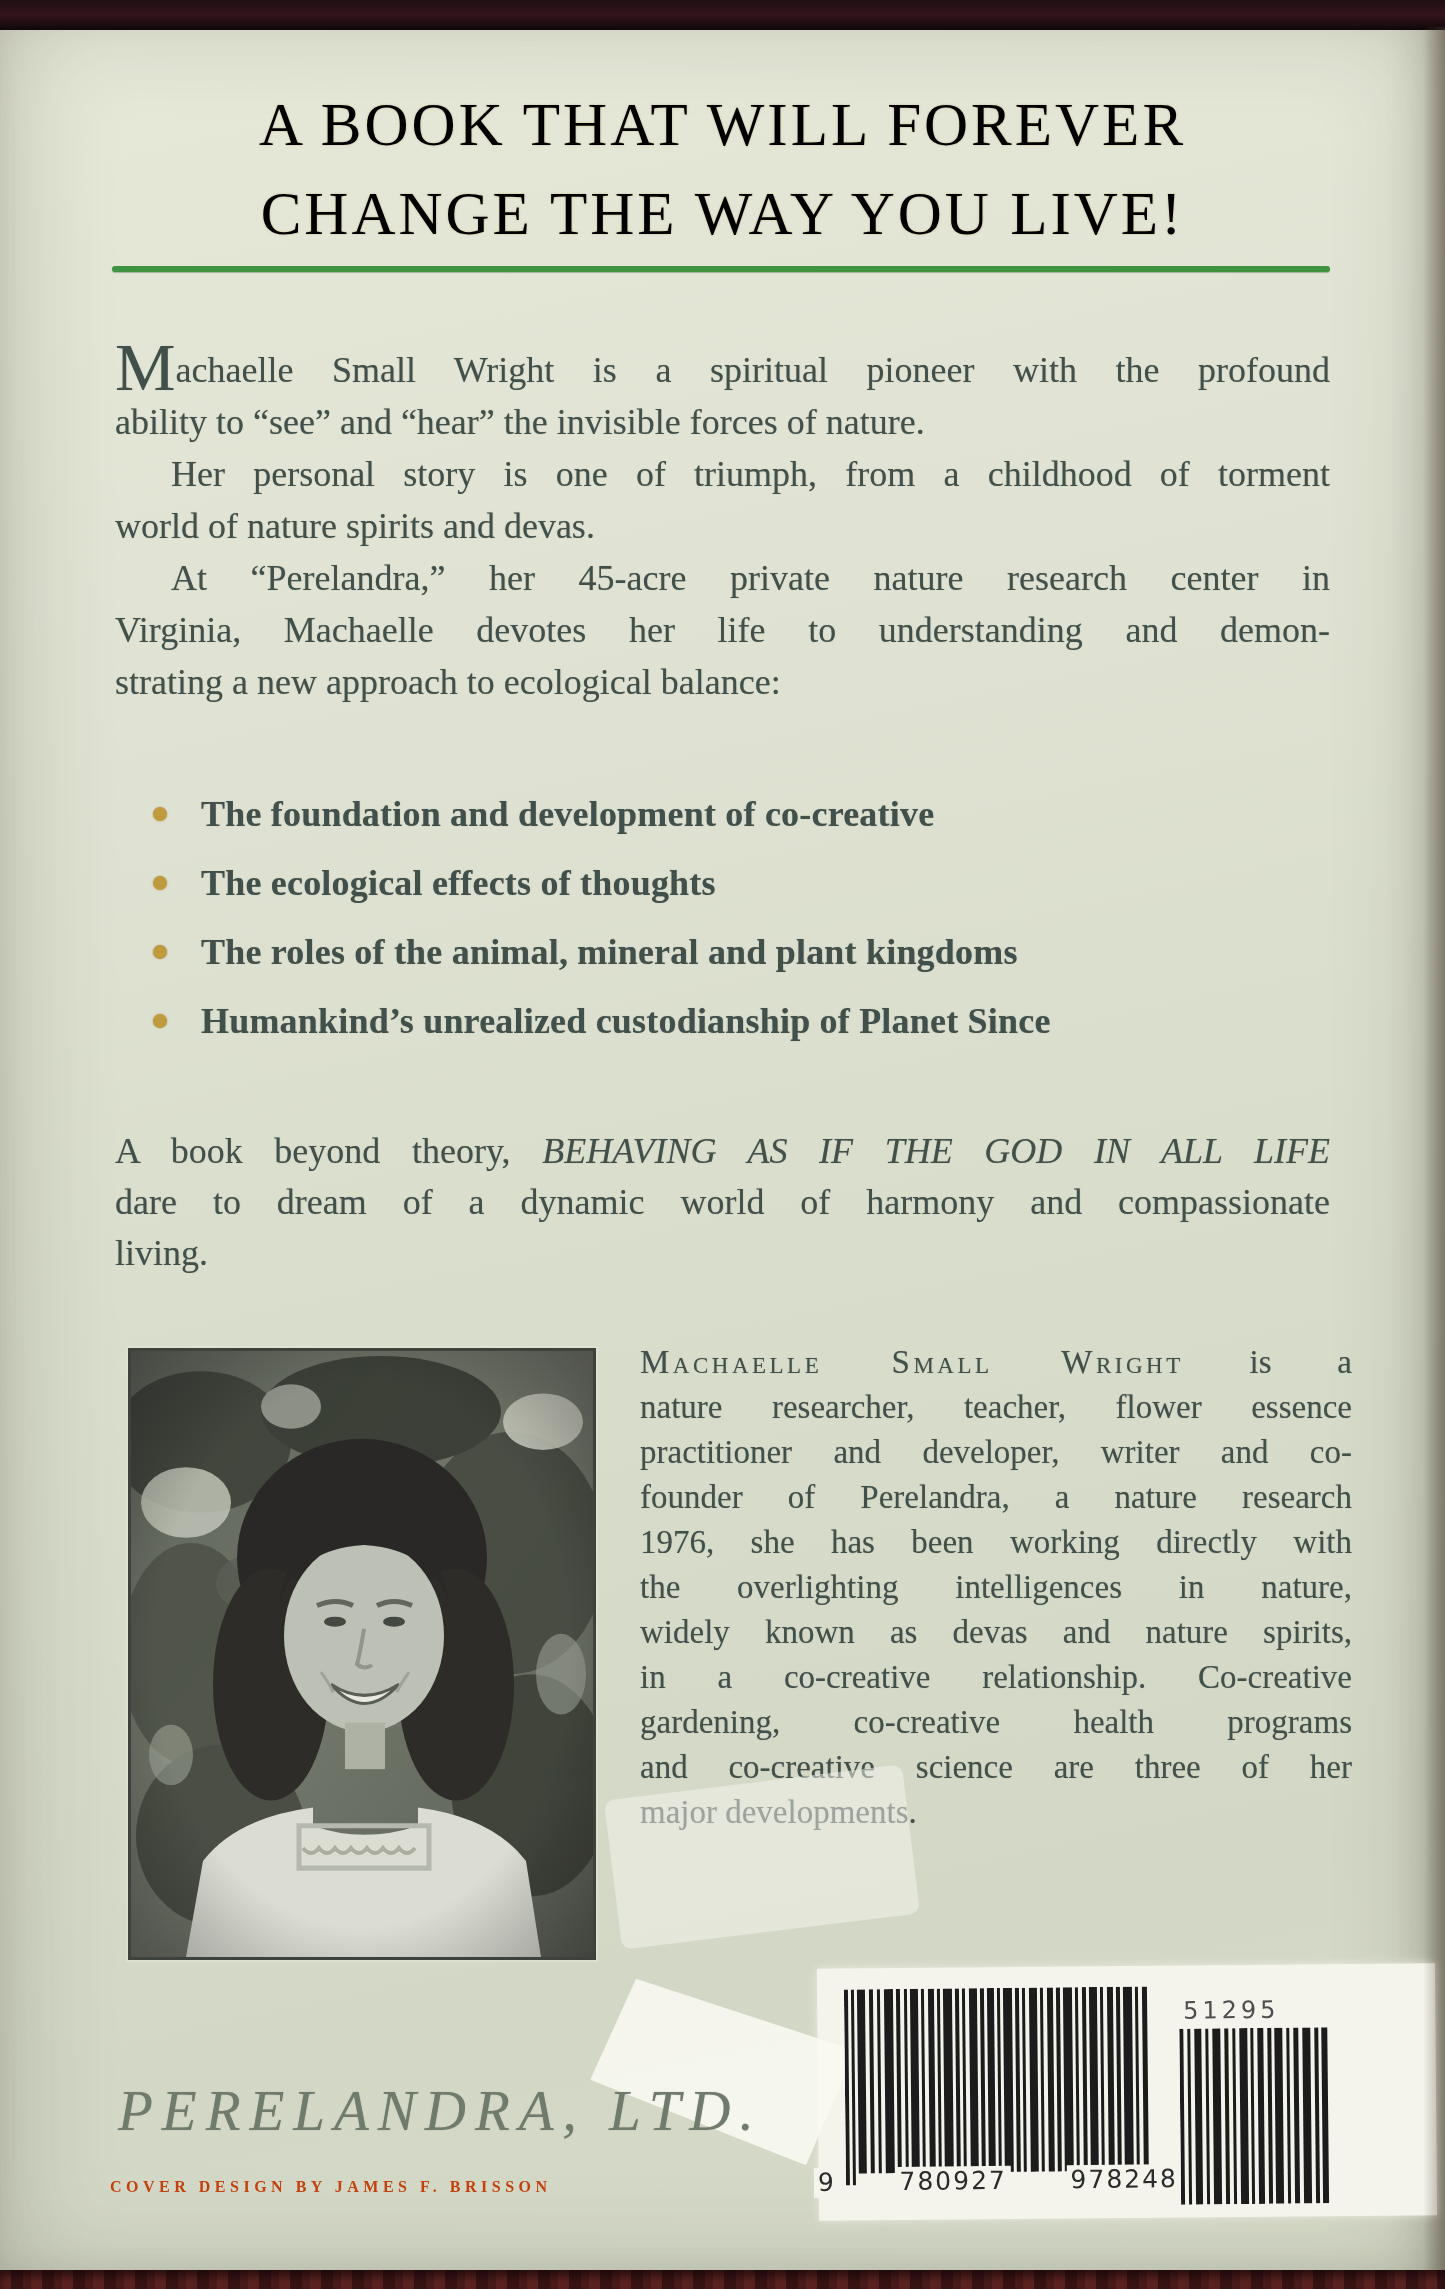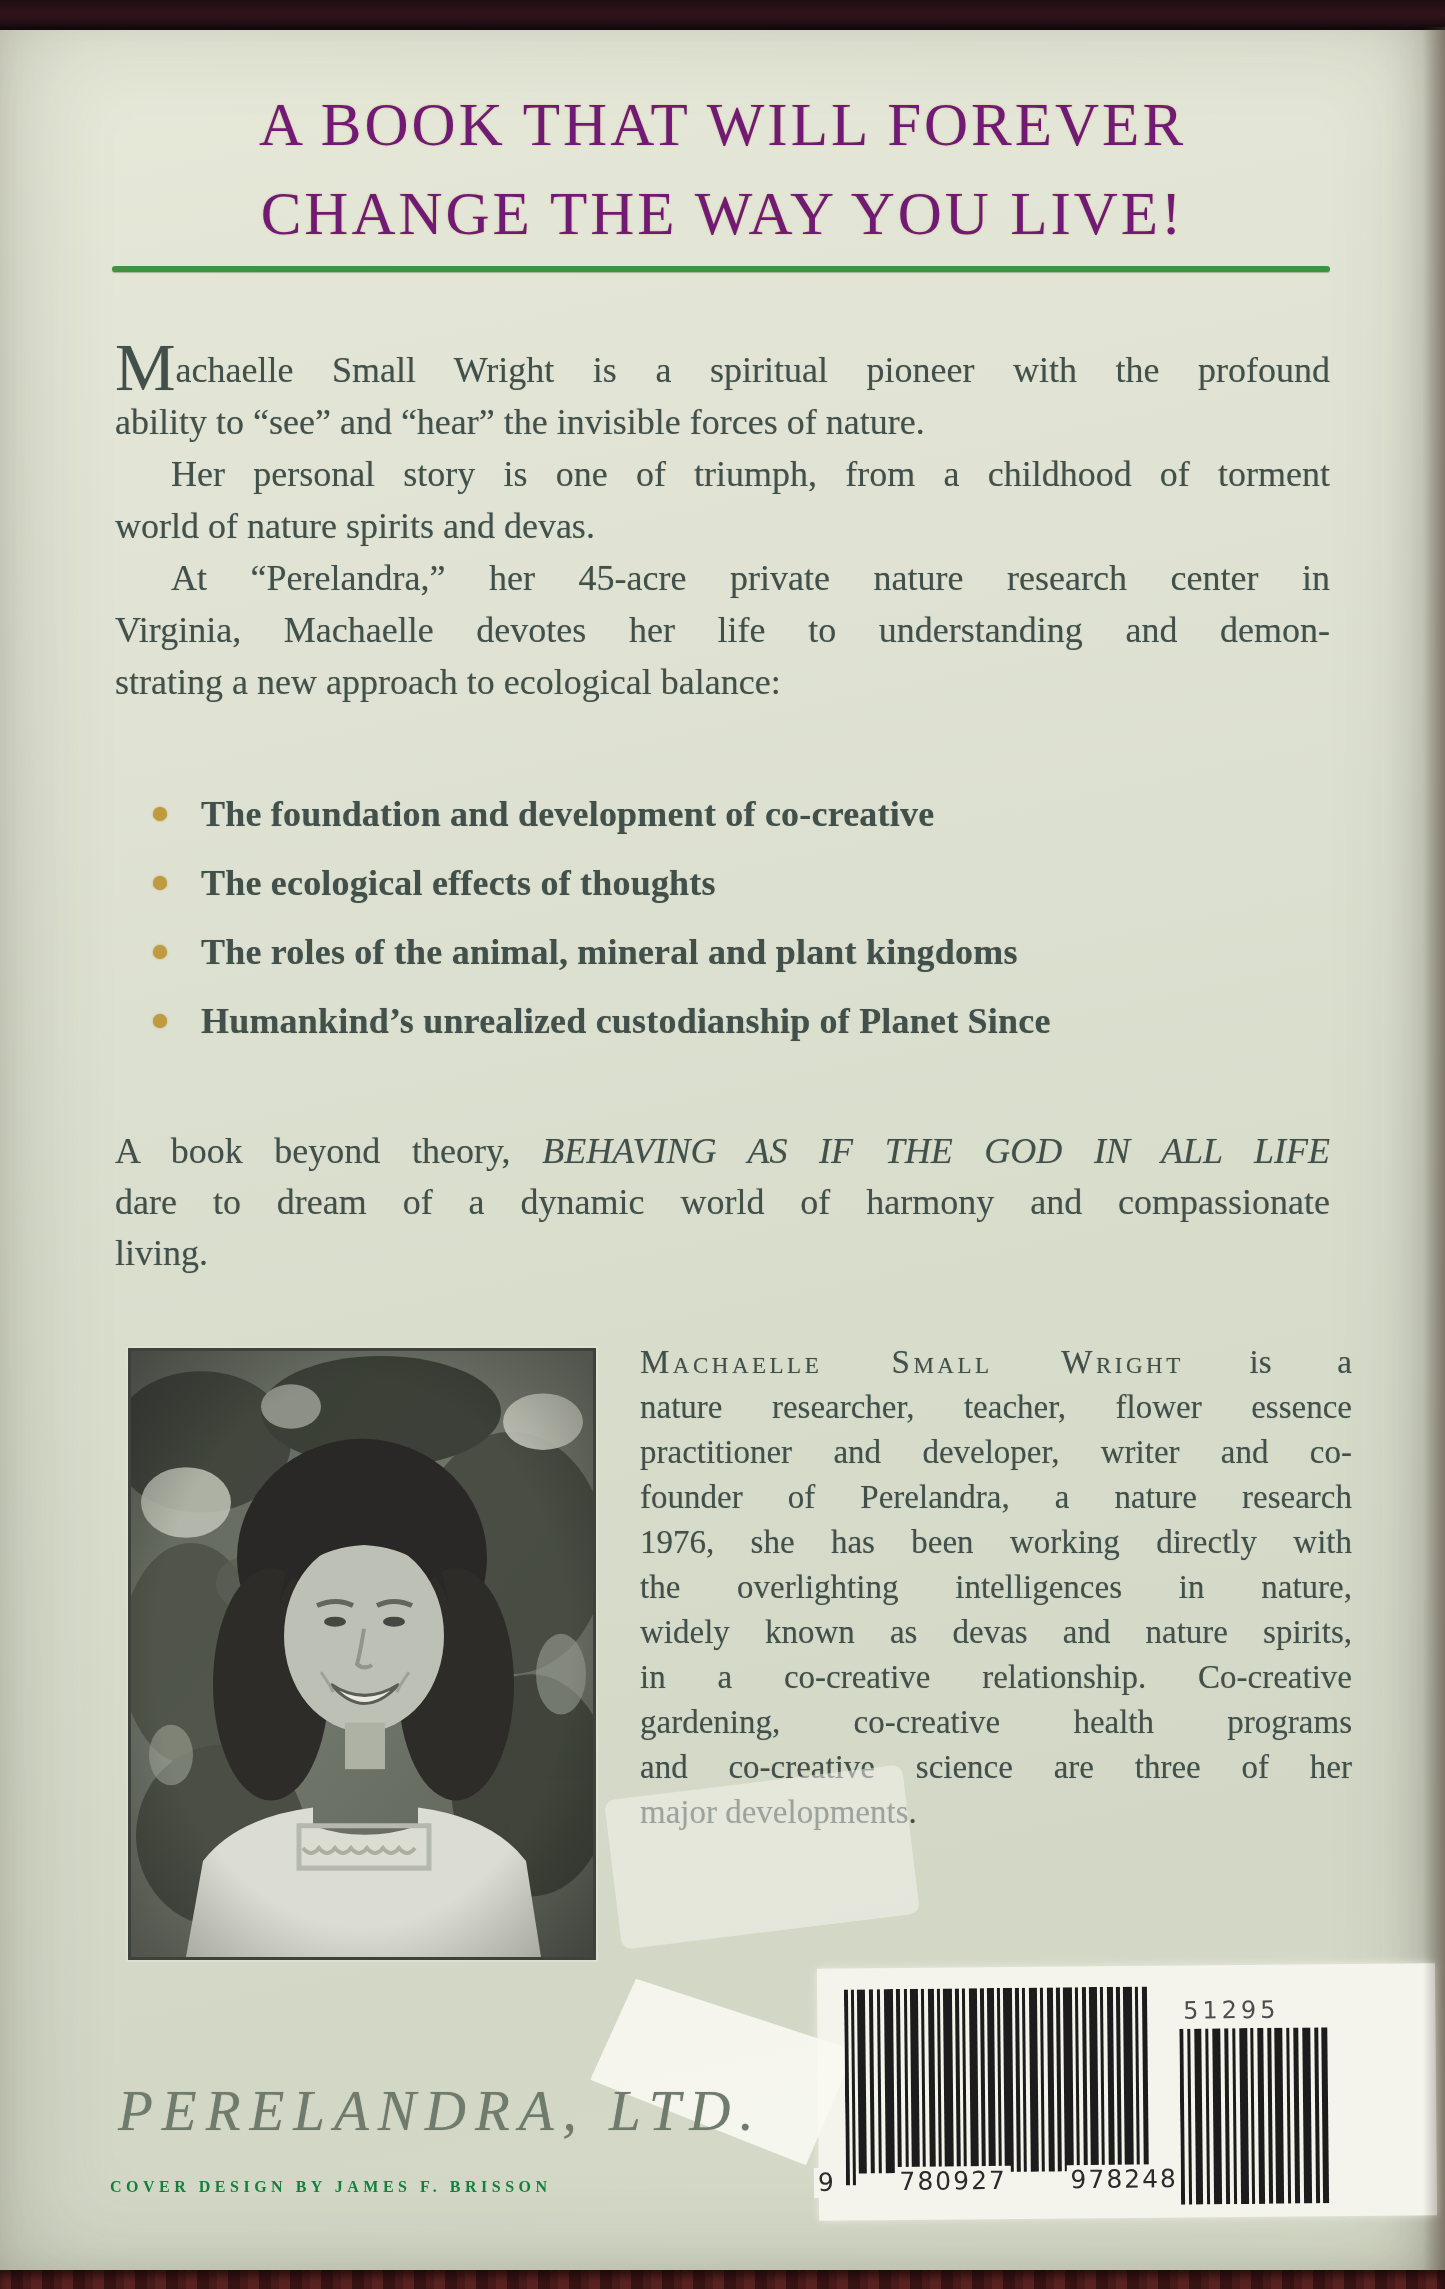--- a/index.html
+++ b/index.html
@@ -15,21 +15,21 @@
         border-bottom:3px solid rgba(12,8,9,.85);}
   .band-bottom{position:absolute;bottom:0;left:0;right:0;height:19px;
         background:repeating-linear-gradient(90deg,#5b2321 0 11px,#381314 11px 23px,#4a1b1a 23px 31px);
         box-shadow:inset 0 6px 8px rgba(20,6,8,.7);}
   .right-edge{position:absolute;top:27px;bottom:19px;right:0;width:22px;
         background:linear-gradient(to left,rgba(75,62,50,.45),rgba(75,62,50,0));}
 
   
   .title{position:absolute;top:80px;left:58px;right:58px;margin:0;
          text-align:center;font-size:61px;line-height:89px;font-weight:400;
-         letter-spacing:3px;color:#701a75;text-shadow:0 0 2px rgba(180,145,60,.55);}
+         letter-spacing:3px;color:#000000;text-shadow:0 0 2px rgba(180,145,60,.55);}
   .rule{position:absolute;top:266px;left:112px;width:1218px;height:6px;
         background:#3f9340;border-radius:3px;box-shadow:0 1px 1px rgba(40,90,40,.35);}
 
   
   .copy{position:absolute;left:115px;width:1215px;color:#42504b;
         text-shadow:0 0 1px rgba(66,80,75,.4);}
   .line{line-height:52px;font-size:36px;}
   .jline{text-align:justify;text-align-last:justify;}
   .indent{padding-left:56px;}
   .dropcap{font-size:68px;line-height:0;vertical-align:-8px;}
@@ -72,21 +72,21 @@
   .isbn-row span{background:#f4f4ed;padding:0 4px;line-height:30px;}
   .barcode-addon{position:absolute;left:1180px;top:1996px;width:152px;height:206px;transform:rotate(-.6deg);}
   .addon-label{font-family:"DejaVu Sans",sans-serif;font-size:24px;color:#4d4d4d;
         letter-spacing:4px;margin:0 0 4px 4px;}
 
   
   .publisher{position:absolute;left:118px;top:2078px;margin:0;font-size:57px;
         letter-spacing:9px;color:#6f7b6c;font-weight:400;font-style:italic;
         text-shadow:0 0 1px rgba(95,110,90,.5);}
   .credit{position:absolute;left:110px;top:2178px;margin:0;font-size:16px;
-        letter-spacing:4.5px;color:#15803d;font-weight:700;
+        letter-spacing:4.5px;color:#c2410c;font-weight:700;
         font-family:"Liberation Serif",serif;}
 </style>
 </head>
 <body>
 
 <div class="cover">
   <div class="page"></div>
   <div class="band-top"></div>
 
   <h1 class="title">

